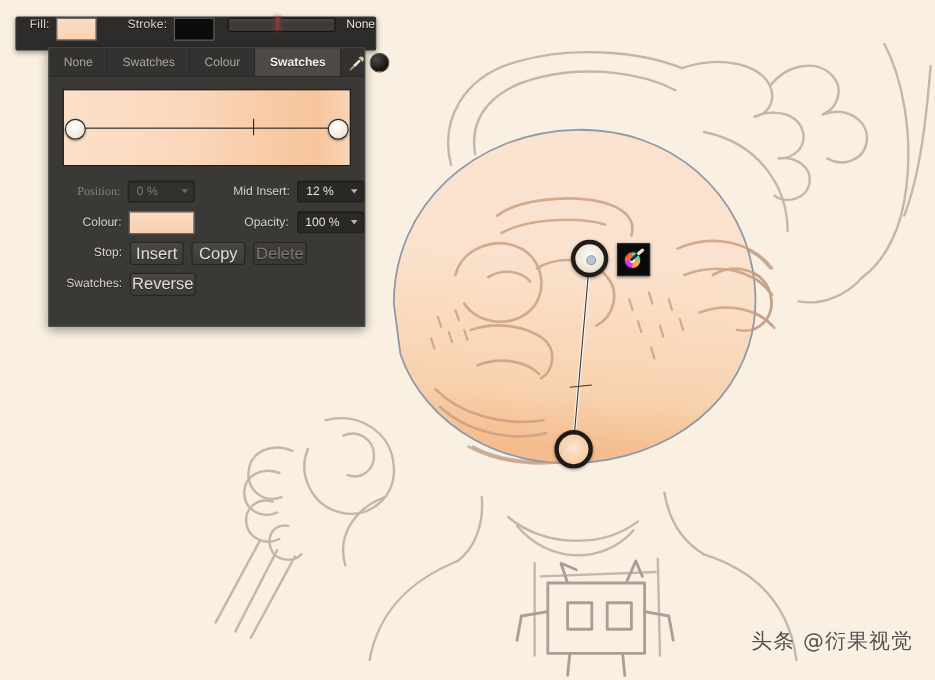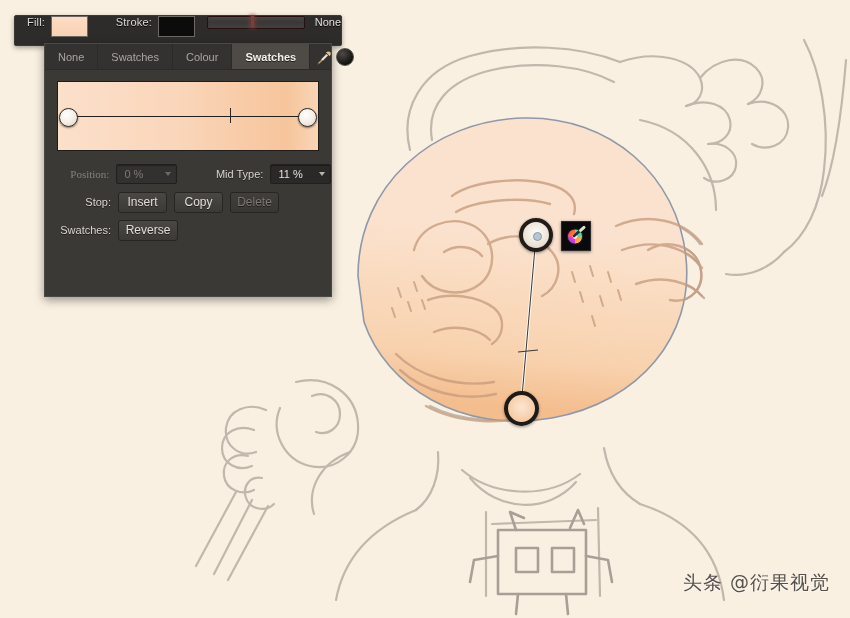--- a/index.html
+++ b/index.html
@@ -151,21 +151,21 @@
   }
   .caret.dim i{border-top-color:#6d6965;}
 
   .swatch-field{
     border:1px solid #6d6a66;
     background:linear-gradient(180deg,#fbdcc3 0%,#f8d0b0 100%);
   }
   .btn{
     background:linear-gradient(180deg,#4a4845 0%,#3c3a37 100%);
     border:1px solid #272522;border-radius:3px;
-    color:#e2ded9;font-size:12px;height:19px;
+    color:#e2ded9;font-size:15px;height:19px;
     display:inline-flex;align-items:center;justify-content:center;
     text-shadow:0 1px 0 rgba(0,0,0,.5);cursor:default;user-select:none;
   }
   .btn.disabled{color:#7c7873;background:linear-gradient(180deg,#413f3c 0%,#393734 100%);}
 
   
   #row-type .lbl{width:66px;}
   #row-type .field{margin-left:7px;width:93px;height:20px;}
 
   #row-position .lbl{width:66px;}
@@ -409,29 +409,40 @@
 
 
       <div class="row" id="row-position">
         <span class="lbl dim">Position:</span>
         <div class="field dim">
           <span class="val">0 %</span>
           <span class="caret dim">
               <i></i>
             </span>
         </div>
-        <span class="lbl lbl2">Mid Type:</span>
+        <span class="lbl lbl2">Mid Insert:</span>
         <div class="field field2">
-          <span class="val">11 %</span>
+          <span class="val">12 %</span>
           <span class="caret">
               <i></i>
             </span>
         </div>
       </div>
 
+      <div class="row" id="row-colour">
+        <span class="lbl">Colour:</span>
+        <div class="swatch-field"></div>
+        <span class="lbl lbl2">Opacity:</span>
+        <div class="field field2">
+          <span class="val">100 %</span>
+          <span class="caret">
+              <i></i>
+            </span>
+        </div>
+      </div>
 
       <div class="row" id="row-stop">
         <span class="lbl">Stop:</span>
         <div class="btns">
           <div class="btn">Insert</div>
           <div class="btn">Copy</div>
           <div class="btn disabled">Delete</div>
         </div>
       </div>
 

